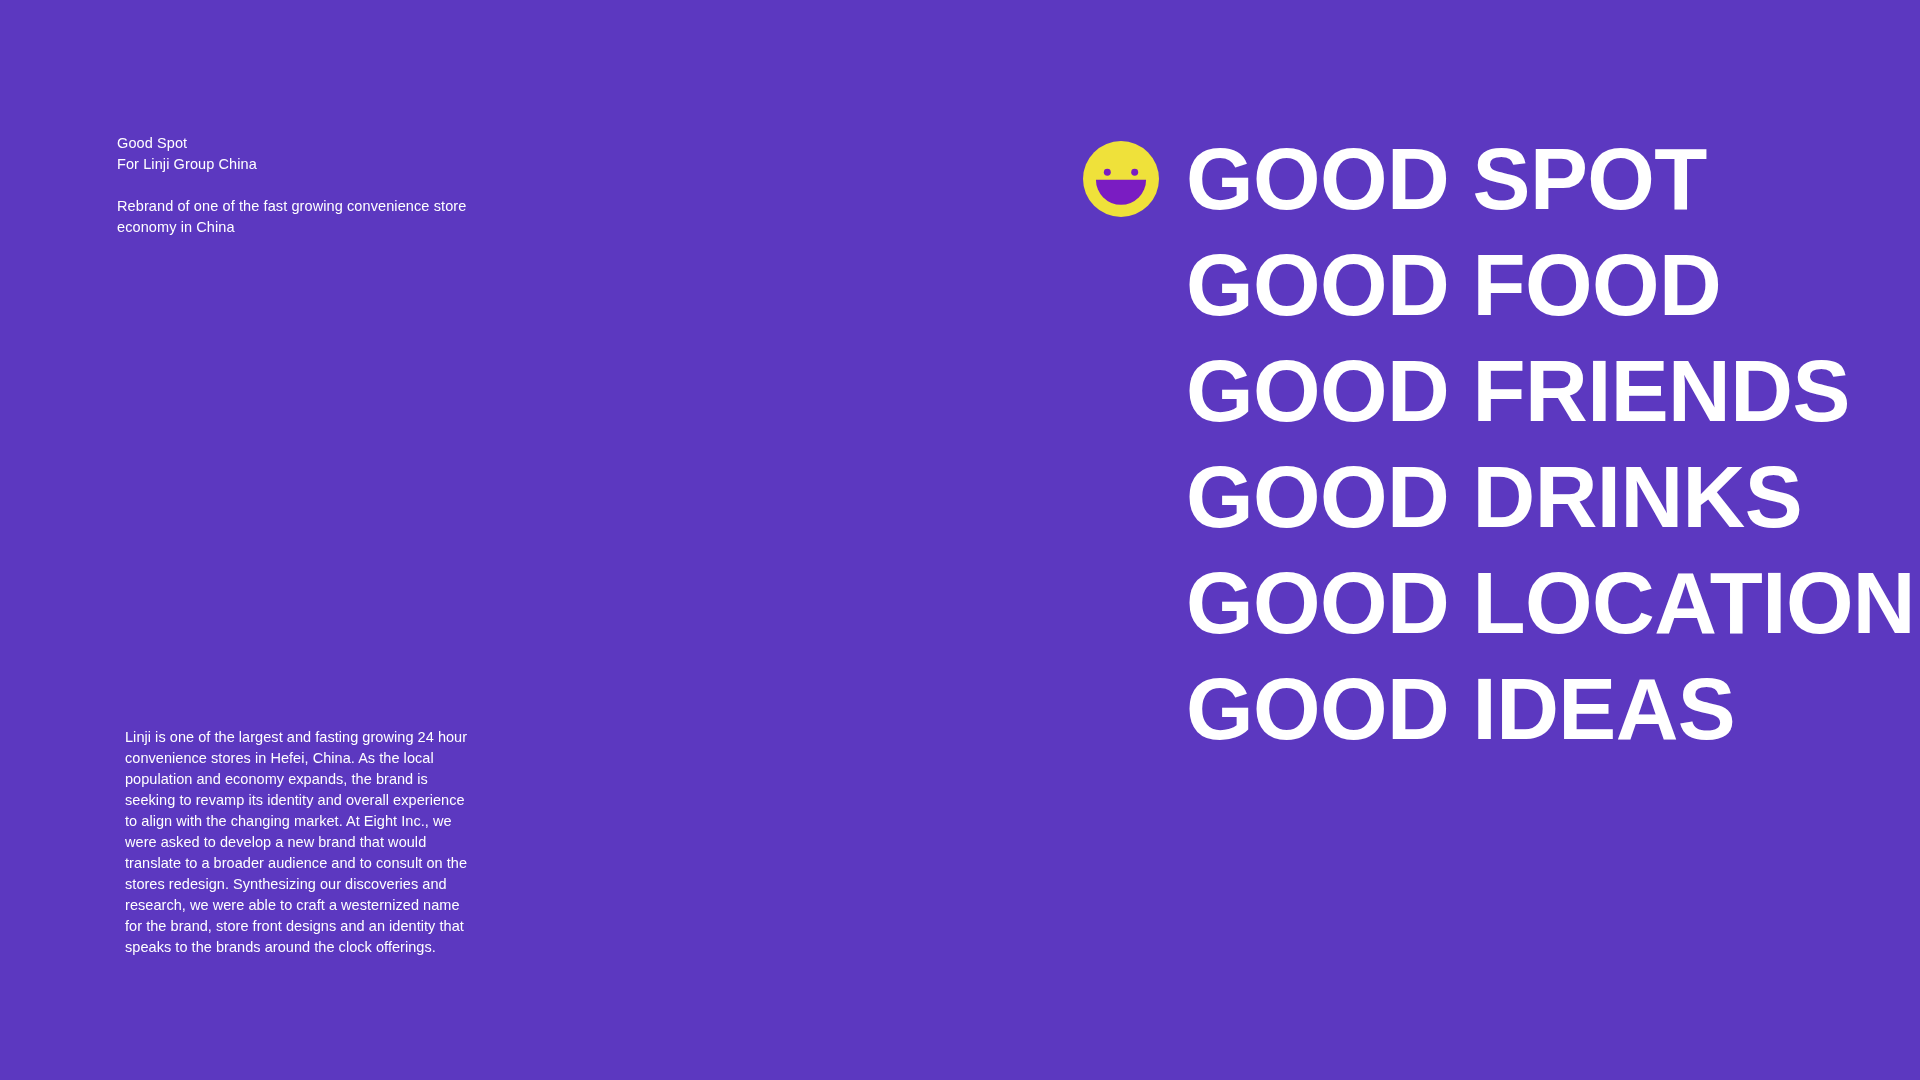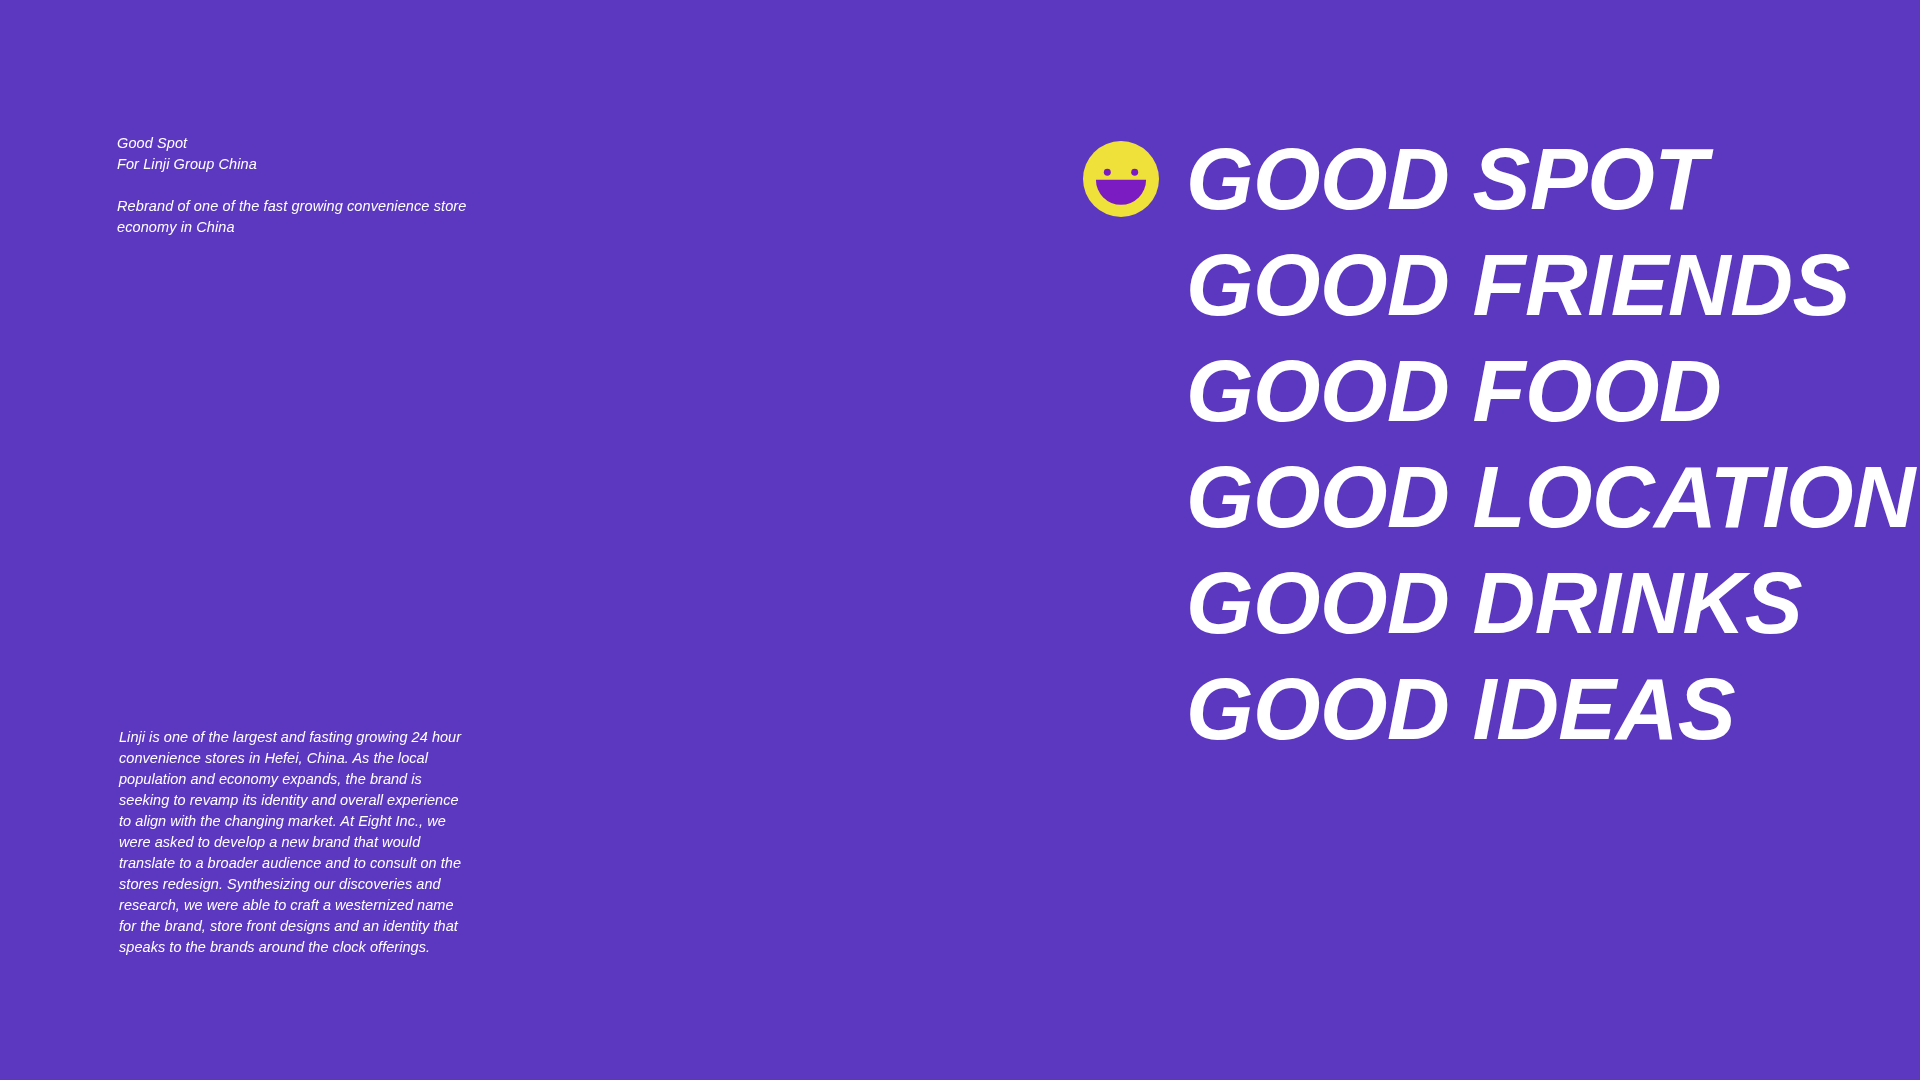--- a/index.html
+++ b/index.html
@@ -14,21 +14,20 @@
     background: #5c38c0;
     font-family: "Liberation Sans", "DejaVu Sans", sans-serif;
     -webkit-font-smoothing: antialiased;
   }
 
   #page {
     position: relative;
     width: 1920px;
     height: 1080px;
     background: #5c38c0;
-    font-style: italic;
   }
 
   
   .left-col {
     position: absolute;
     left: 117px;
     top: 0;
     width: 420px;
     height: 1080px;
   }
@@ -53,21 +52,21 @@
     height: 21px;
   }
   .meta-desc {
     display: block;
     width: 380px;
   }
 
   .body-copy {
     position: absolute;
     top: 712px;
-    left: 2px;
+    left: 8px;
     width: 344px;
     color: #ffffff;
     font-size: 14.5px;
     line-height: 21px;
     font-weight: 400;
     letter-spacing: 0.05px;
     text-align: left;
   }
 
   
@@ -144,29 +143,29 @@
           <svg viewBox="0 0 100 100" class="smiley">
             <circle cx="50" cy="50" r="50" fill="#efe13a"></circle>
             <path d="M17,51 L83,51 A33,33 0 0 1 17,51 Z" fill="#7a1cc2"></path>
             <circle cx="32" cy="41" r="4.6" fill="#7a1cc2"></circle>
             <circle cx="68" cy="41" r="4.6" fill="#7a1cc2"></circle>
           </svg>
         </span>
         <span class="headline-text" style="color: rgb(255, 255, 255); transform: translateY(-50%) scale(1.11295);">GOOD SPOT</span>
       </div>
       <div class="headline-row no-logo">
+        <span class="headline-text" style="color: rgb(255, 255, 255); transform: translateY(-50%) scale(1.11295);">GOOD FOOD</span>
+      </div>
+      <div class="headline-row no-logo">
         <span class="headline-text" style="color: rgb(255, 255, 255); transform: translateY(-50%) scale(1.11295);">GOOD FRIENDS</span>
       </div>
       <div class="headline-row no-logo">
-        <span class="headline-text" style="color: rgb(255, 255, 255); transform: translateY(-50%) scale(1.11295);">GOOD FOOD</span>
+        <span class="headline-text" style="color: rgb(255, 255, 255); transform: translateY(-50%) scale(1.11295);">GOOD DRINKS</span>
       </div>
       <div class="headline-row no-logo">
         <span class="headline-text" style="color: rgb(255, 255, 255); transform: translateY(-50%) scale(1.11295);">GOOD LOCATION</span>
-      </div>
-      <div class="headline-row no-logo">
-        <span class="headline-text" style="color: rgb(255, 255, 255); transform: translateY(-50%) scale(1.11295);">GOOD DRINKS</span>
       </div>
       <div class="headline-row no-logo">
         <span class="headline-text" style="color: rgb(255, 255, 255); transform: translateY(-50%) scale(1.11295);">GOOD IDEAS</span>
       </div>
     </div>
 
 </div>
 
 </body></html>

